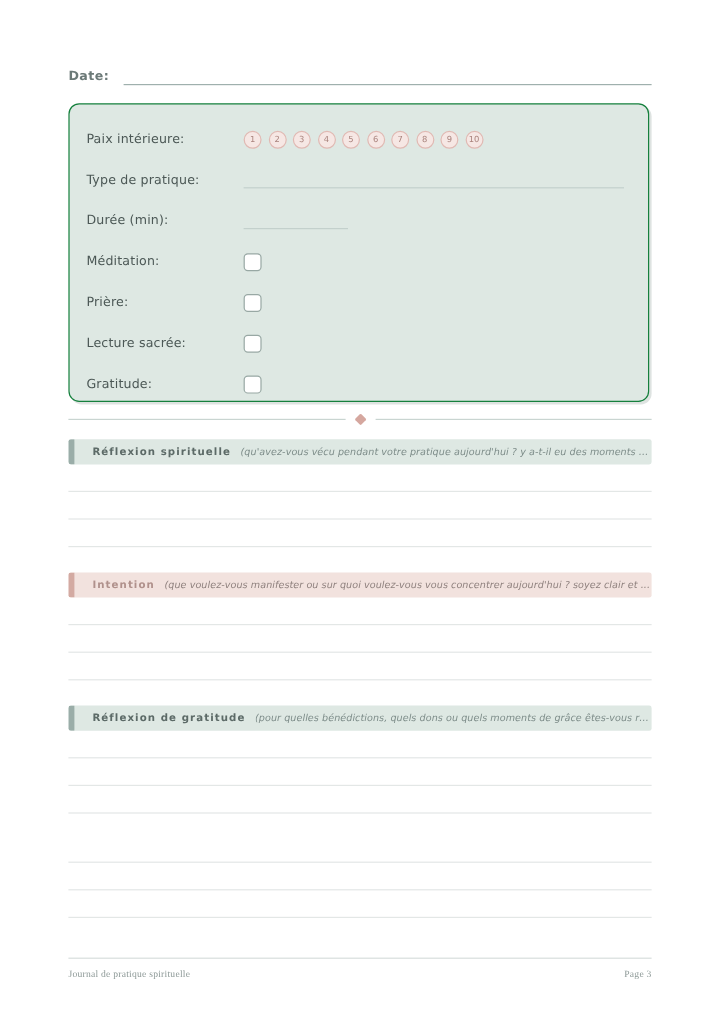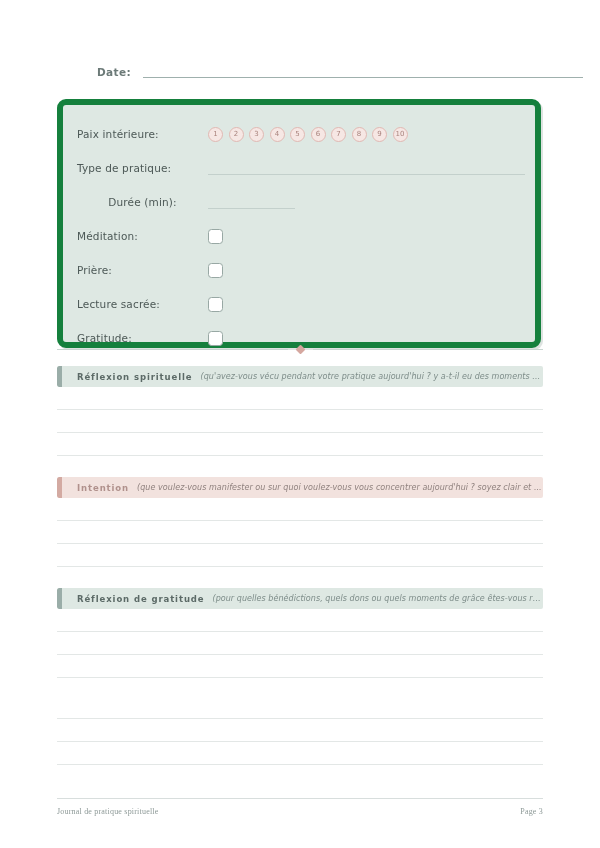--- a/index.html
+++ b/index.html
@@ -25,46 +25,45 @@
   }
 
   
   .date-row {
     position: absolute;
     left: 57px;
     top: 58px;
     width: 486px;
     height: 20px;
     display: flex;
-    align-items: flex-end;
-    margin-left: 40px;
+    align-items: flex-start;
   }
   .date-label {
     font-size: 10.5px;
     font-weight: bold;
     letter-spacing: 0.4px;
     color: #6c7a78;
     white-space: nowrap;
   }
   .date-line {
     flex: 1;
     margin-left: 12px;
     border-bottom: 1px solid #9fb0ad;
     height: 12px;
   }
 
   
   .info-card {
     position: absolute;
     left: 57px;
-    top: 99px;
+    top: 86px;
     width: 484px;
     height: 249px;
     background: #dee8e3;
-    border: 6px solid #15803d;
+    border: 1px solid #15803d;
     border-radius: 9px;
     box-sizing: border-box;
     box-shadow: 2px 2px 0 rgba(160,175,170,0.35);
   }
   .field-row {
     position: absolute;
     left: 0;
     width: 100%;
     height: 34px;
     display: flex;
@@ -251,21 +250,21 @@
             <span class="rating-circle">10</span>
           </span>
         </span>
       </div>
       <div class="field-row" style="top: 46px;">
         <span class="field-label">Type de pratique:</span>
         <span class="field-ctl">
           <span class="underline long"></span>
         </span>
       </div>
-      <div class="field-row" style="top: 80px; text-align: center;">
+      <div class="field-row" style="top: 80px;">
         <span class="field-label">Durée (min):</span>
         <span class="field-ctl">
           <span class="underline short"></span>
         </span>
       </div>
       <div class="field-row" style="top: 114px;">
         <span class="field-label">Méditation:</span>
         <span class="field-ctl">
           <span class="checkbox"></span>
         </span>

